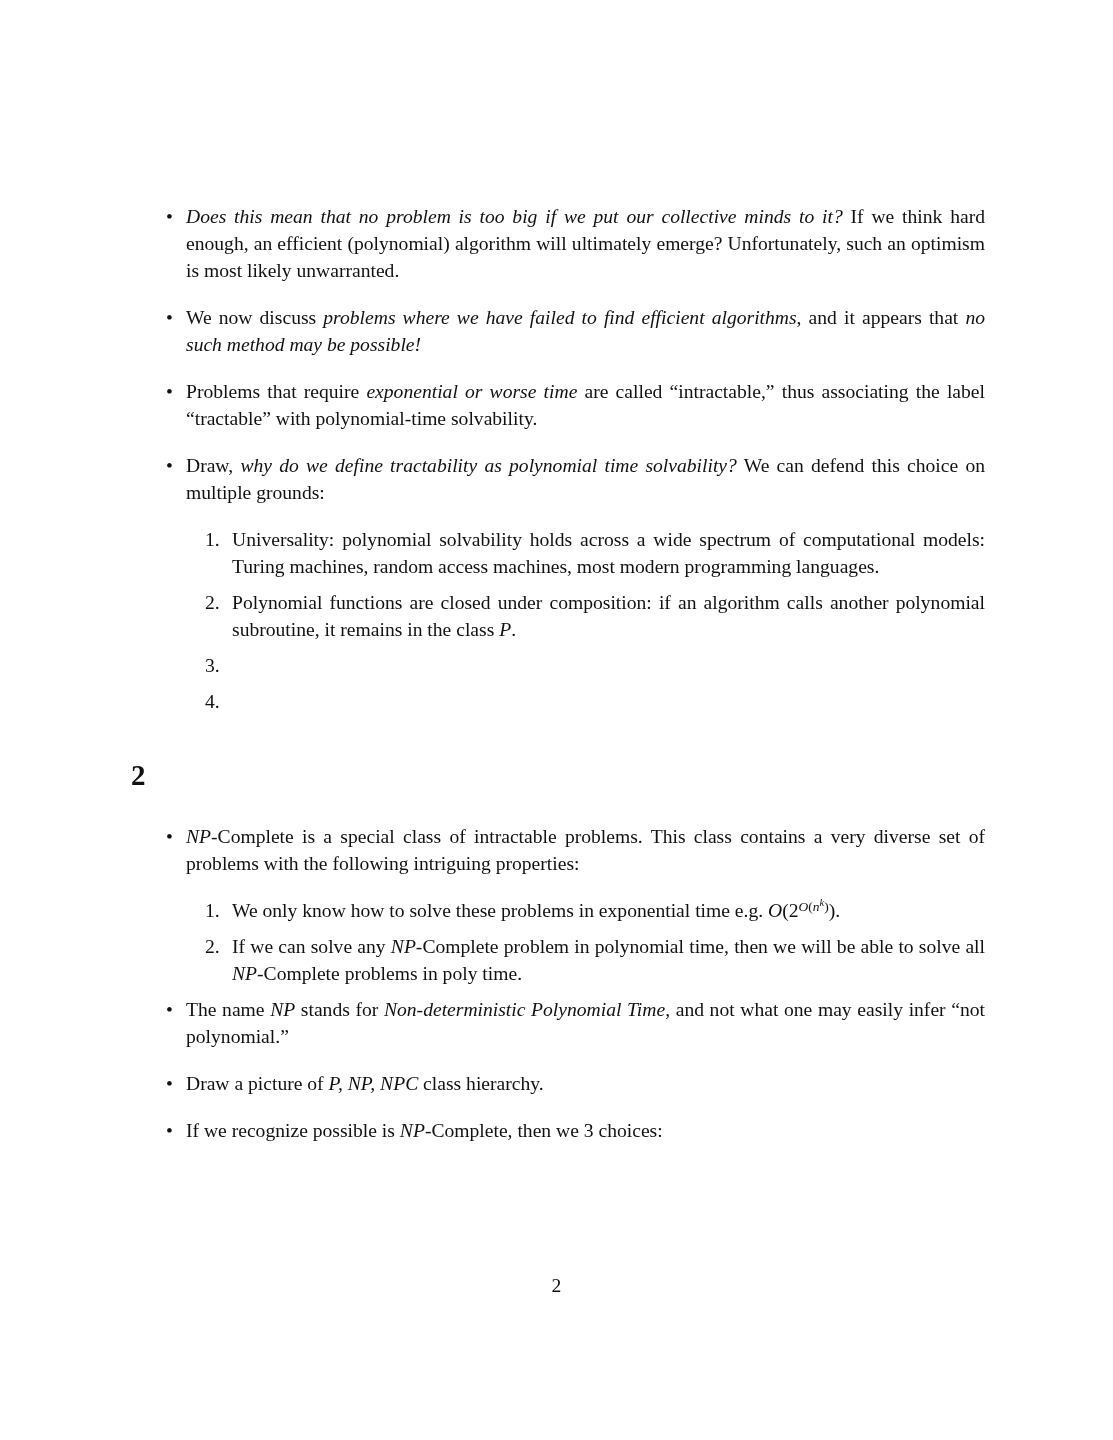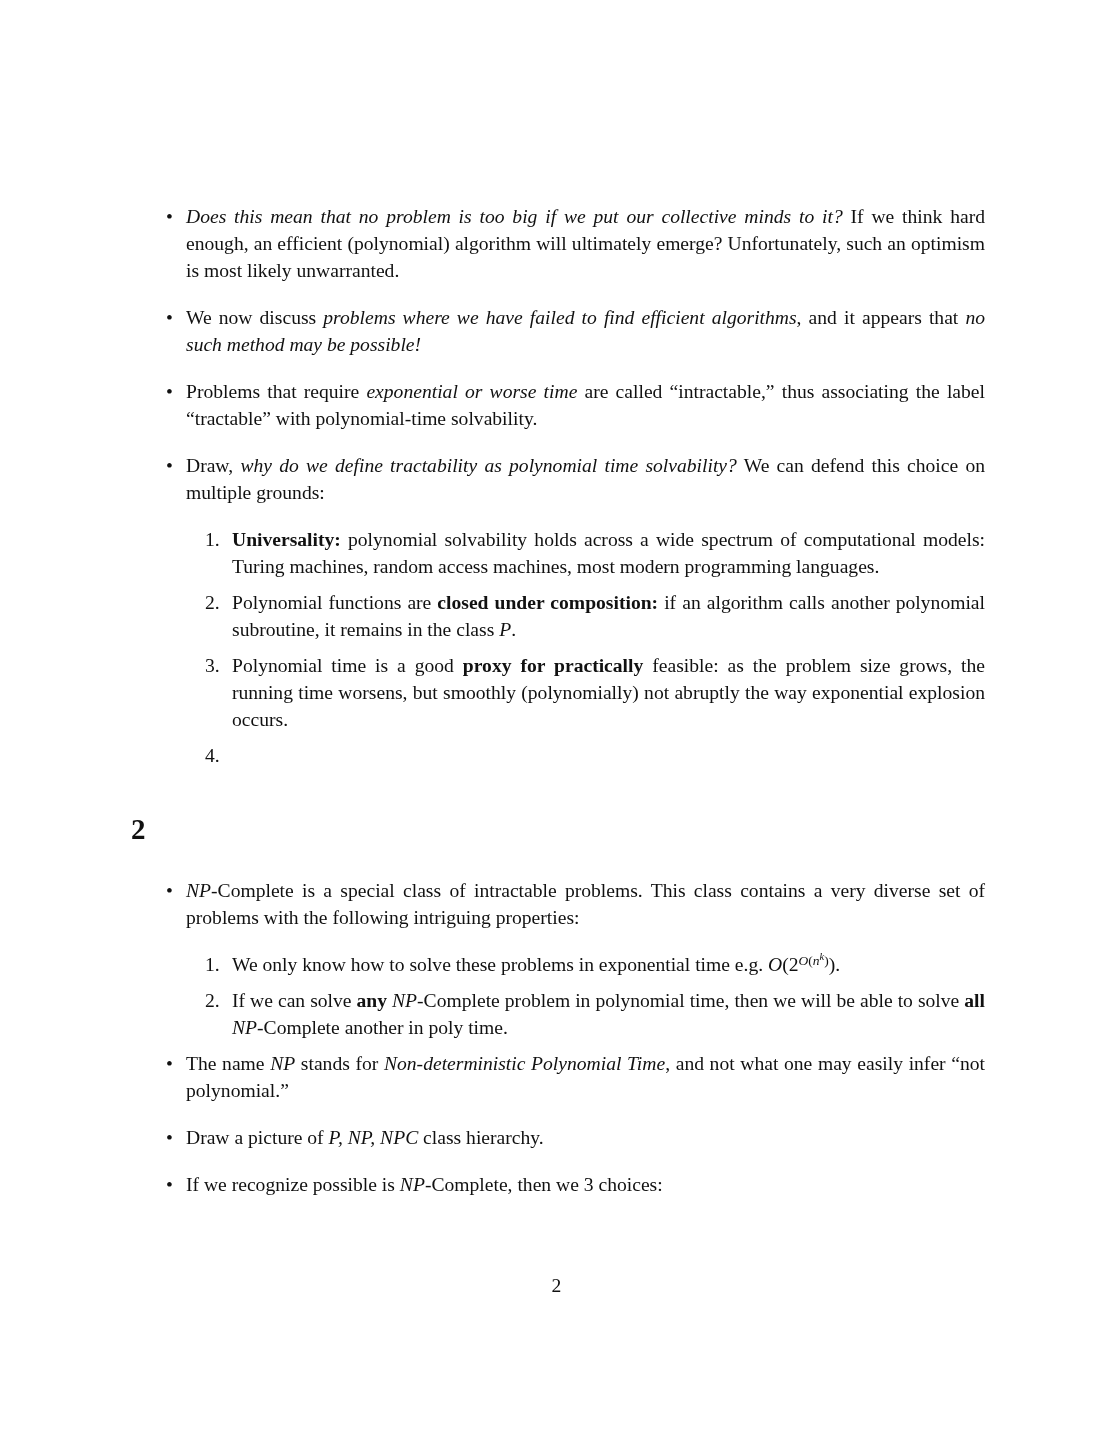--- a/index.html
+++ b/index.html
@@ -56,21 +56,21 @@
     line-height: 36px;
     margin-top: 42px;
     margin-bottom: 30px;
   }
   .section-heading .sec-num {
     width: 55px;
     flex: none;
   }
   .run.it { font-style: italic; font-family: Liberation Serif, serif; }
   .run.mt { font-style: italic; }
-  .run.bf { font-weight: bold; }
+  .run.bf { font-weight: normal; }
   .run.sup1 {
     font-size: 13.5px;
     line-height: 0;
     vertical-align: 6px;
   }
   .run.sup2 {
     font-size: 10.5px;
     line-height: 0;
     vertical-align: 11px;
   }
@@ -107,39 +107,38 @@
       <div class="item enum">
         <span class="marker">1.</span>
         <div class="body"><span class="run bf">Universality:</span><span class="run"> polynomial solvability holds across a wide spectrum of computational models: Turing machines, random access machines, most modern programming languages.</span></div>
       </div>
       <div class="item enum">
         <span class="marker">2.</span>
         <div class="body"><span class="run">Polynomial functions are </span><span class="run bf">closed under composition:</span><span class="run"> if an algorithm calls another polynomial subroutine, it remains in the class </span><span class="run mt">P</span><span class="run">.</span></div>
       </div>
       <div class="item enum">
         <span class="marker">3.</span>
-        <div class="body"><span class="run">Polynomial time is a good </span><span class="run bf">proxy for practically</span><span class="run"> feasible: as the problem size grows, the running time worsens, but smoothly (polynomially) not abruptly the way exponential explosion occurs.</span></div>
       </div>
       <div class="item enum">
         <span class="marker">4.</span>
       </div>
       <div class="section-heading">
         <span class="sec-num">2</span>
       </div>
       <div class="item bullet">
         <span class="marker">•</span>
         <div class="body"><span class="run mt">NP</span><span class="run">-Complete is a special class of intractable problems.  This class contains a very diverse set of problems with the following intriguing properties:</span></div>
       </div>
       <div class="item enum">
         <span class="marker">1.</span>
         <div class="body"><span class="run">We only know how to solve these problems in exponential time e.g. </span><span class="run mt">O</span><span class="run">(2</span><span class="run mt sup1">O</span><span class="run sup1">(</span><span class="run mt sup1">n</span><span class="run mt sup2">k</span><span class="run sup1">)</span><span class="run">).</span></div>
       </div>
       <div class="item enum">
         <span class="marker">2.</span>
-        <div class="body"><span class="run">If we can solve </span><span class="run bf">any</span><span class="run"> </span><span class="run mt">NP</span><span class="run">-Complete problem in polynomial time, then we will be able to solve </span><span class="run bf">all</span><span class="run"> </span><span class="run mt">NP</span><span class="run">-Complete another in poly time.</span></div>
+        <div class="body"><span class="run">If we can solve </span><span class="run bf">any</span><span class="run"> </span><span class="run mt">NP</span><span class="run">-Complete problem in polynomial time, then we will be able to solve </span><span class="run bf">all</span><span class="run"> </span><span class="run mt">NP</span><span class="run">-Complete problems in poly time.</span></div>
       </div>
       <div class="item bullet">
         <span class="marker">•</span>
         <div class="body"><span class="run">The name </span><span class="run mt">NP</span><span class="run"> stands for </span><span class="run it">Non-deterministic Polynomial Time</span><span class="run">, and not what one may easily infer “not polynomial.”</span></div>
       </div>
       <div class="item bullet">
         <span class="marker">•</span>
         <div class="body"><span class="run">Draw a picture of </span><span class="run mt">P, NP, NPC</span><span class="run"> class hierarchy.</span></div>
       </div>
       <div class="item bullet">

